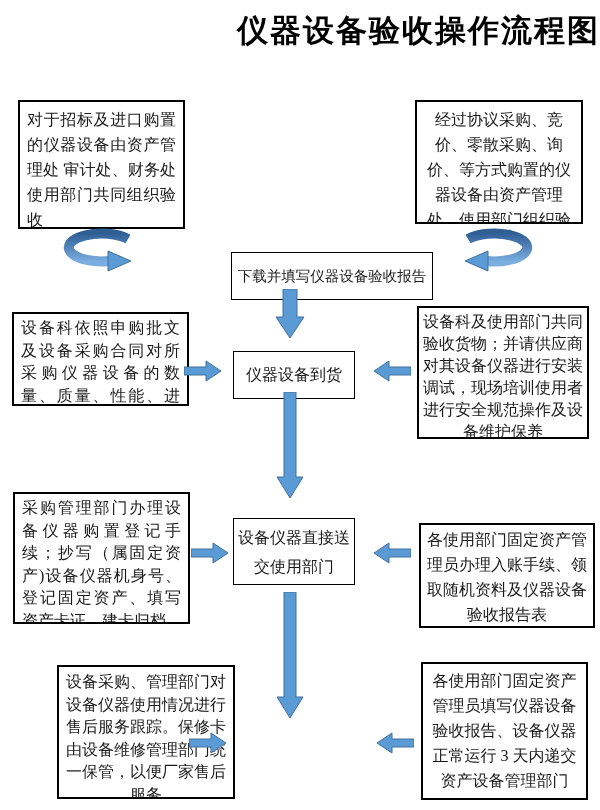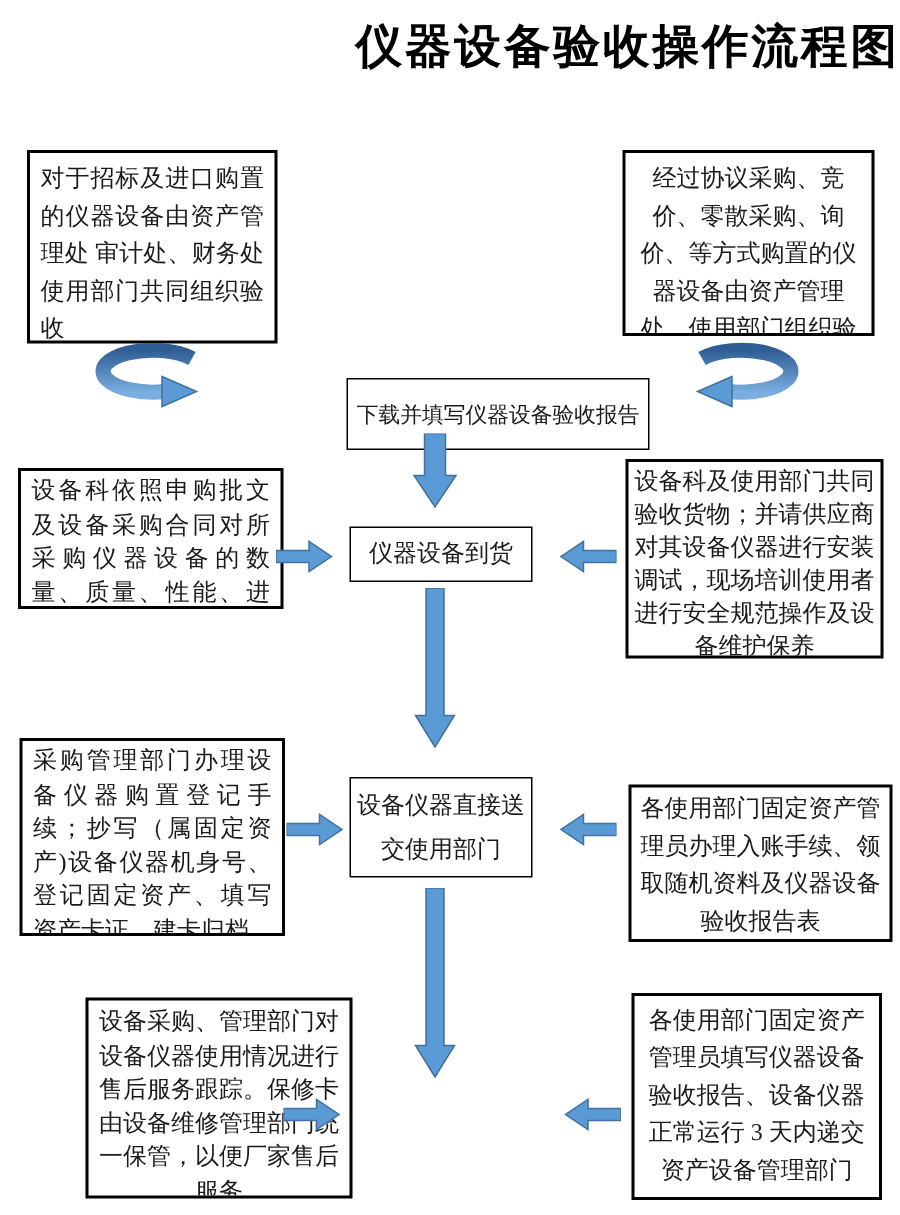--- a/index.html
+++ b/index.html
@@ -30,21 +30,21 @@
   #box-top-left   {left:18px; top:100px;width:167px;height:129px;padding:5px 7px;line-height:25px;}
   #box-top-right  {left:415px;top:100px;width:168px;height:124px;padding:5px 4px;line-height:25px;}
   #box-mid-left   {left:12px; top:312px;width:177px;height:94px;padding:3px 7px;line-height:22.5px;}
   #box-mid-right  {left:417px;top:306px;width:172px;height:133px;padding:3px 4px;line-height:22px;text-align:center;}
   #box-low-left   {left:13px; top:492px;width:177px;height:132px;padding:3px 7px;line-height:22.5px;}
   #box-low-right  {left:419px;top:523px;width:176px;height:105px;padding:2px 4px;line-height:25px;}
   #box-bottom-left{left:13px; top:665px;width:178px;height:134px;padding:4px 7px;line-height:22.5px;margin-left:44px;}
   #box-bottom-right{left:421px;top:662px;width:167px;height:138px;padding:4px 4px;line-height:25px;}
   
   #box-download{left:197px;top:252px;width:202px;height:48px;font-size:14.5px;margin-left:34px;}
-  #box-arrival {left:233px;top:351px;width:122px;height:37px;}
+  #box-arrival {left:233px;top:351px;width:122px;height:48px;}
   #box-delivery{left:233px;top:518px;width:122px;height:67px;line-height:29px;}
   #box-running {left:220px;top:723px;width:160px;height:39px;}
   
   #arr-down-1{left:275px;top:289px;}
   #arr-down-2{left:276px;top:392px;}
   #arr-down-3{left:276px;top:592px;}
   #arr-right-1{left:184px;top:359px;}
   #arr-left-1 {left:373px;top:359px;}
   #arr-right-2{left:191px;top:541px;}
   #arr-left-2 {left:373px;top:541px;}

